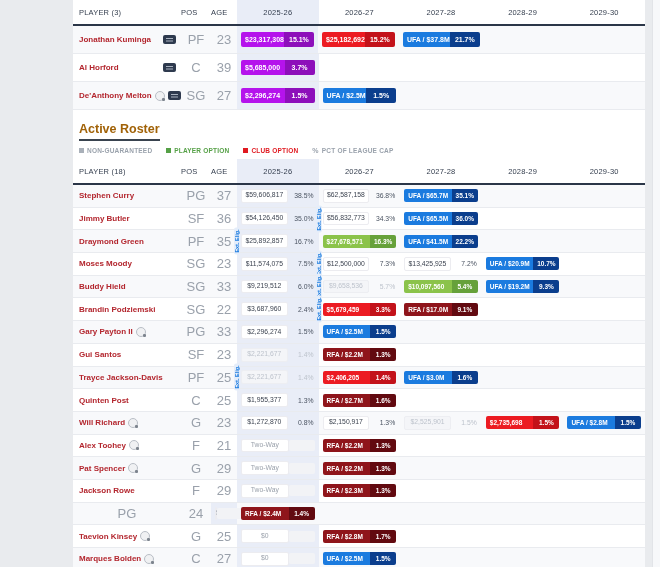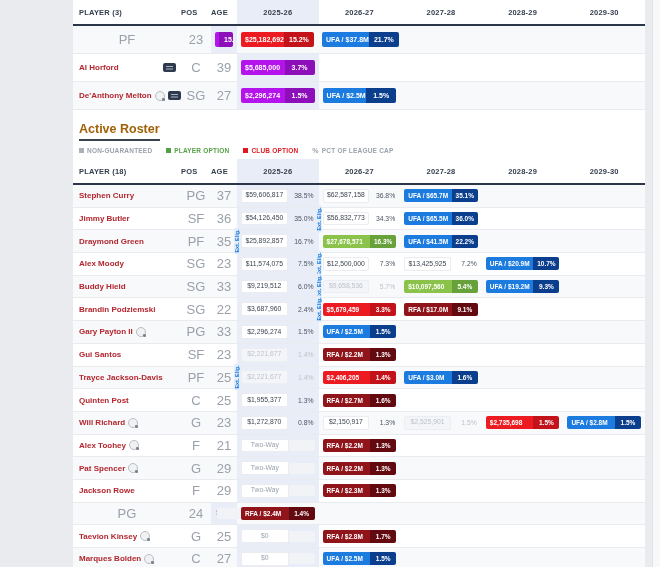--- a/index.html
+++ b/index.html
@@ -8,21 +8,21 @@
     background:#e9ebee;
     font-family:"Liberation Sans","DejaVu Sans",sans-serif;
   }
   .page{position:relative;width:660px;height:567px}
   .content{position:absolute;left:73px;top:0;width:572px;height:567px;background:#fff}
   .vscroll{position:absolute;right:0;top:0;width:7px;height:567px;background:#f7f8fa;border-left:1px solid #e2e4e8}
 
   
   .grid{display:grid;grid-template-columns:108px 30px 26px repeat(5,1fr);align-items:center}
   .hdr{height:24px;border-bottom:2px solid #2b3648}
-  .hdr .hcell{font-size:7.5px;font-weight:bold;color:#333d4d;letter-spacing:.2px}
+  .hdr .hcell{font-size:7.5px;font-weight:normal;color:#333d4d;letter-spacing:.2px}
   .hdr .hplayer{padding-left:6px;text-align:left}
   .hdr .hpos,.hdr .hage,.hdr .hyear{text-align:left}
   .hdr .hyear,.row .ycell{height:100%}
   .col-hl{background:#e9edf7}
   .hdr .hyear{display:flex;align-items:center;justify-content:center}
 
   .row{border-bottom:1px solid #e9ebef;background:#fff}
   .row:nth-child(even){background:#f8f9fb}
   .t1 .row{height:27px}
   .t2 .row{height:21.7px}
@@ -81,20 +81,24 @@
           <div class="hcell hplayer">PLAYER (3)</div>
           <div class="hcell hpos">POS</div>
           <div class="hcell hage">AGE</div>
           <div class="hcell hyear col-hl">2025-26</div>
           <div class="hcell hyear">2026-27</div>
           <div class="hcell hyear">2027-28</div>
           <div class="hcell hyear">2028-29</div>
           <div class="hcell hyear">2029-30</div>
         </div>
         <div class="grid row">
+          <div class="name-cell">
+            <a class="pname">Jonathan Kuminga</a>
+            <span class="badge-icon"></span>
+          </div>
           <div class="pos">PF</div>
           <div class="age">23</div>
           <div class="ycell col-hl">
             <span class="chip purple">
               <span class="cv">$23,317,308</span>
               <span class="cp">15.1%</span>
             </span>
           </div>
           <div class="ycell">
             <span class="chip red">
@@ -257,21 +261,21 @@
             <span class="chip ufa">
               <span class="cv">UFA / $41.5M</span>
               <span class="cp">22.2%</span>
             </span>
           </div>
           <div class="ycell"></div>
           <div class="ycell"></div>
         </div>
         <div class="grid row">
           <div class="name-cell">
-            <a class="pname">Alex Moody</a>
+            <a class="pname">Moses Moody</a>
           </div>
           <div class="pos">SG</div>
           <div class="age">23</div>
           <div class="ycell col-hl">
             <span class="valbox">$11,574,075</span>
             <span class="pct">7.5%</span>
           </div>
           <div class="ycell">
             <span class="ext-tag">Ext. Elig.</span>
             <span class="valbox">$12,500,000</span>

